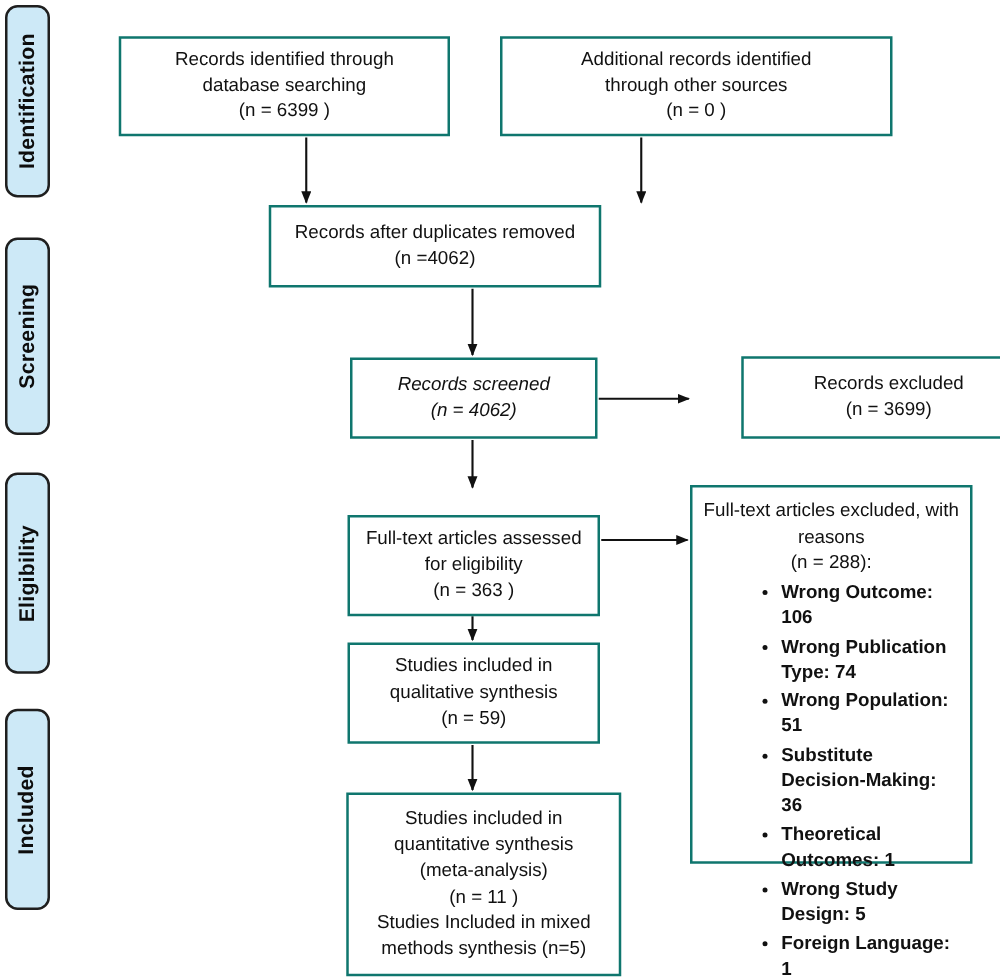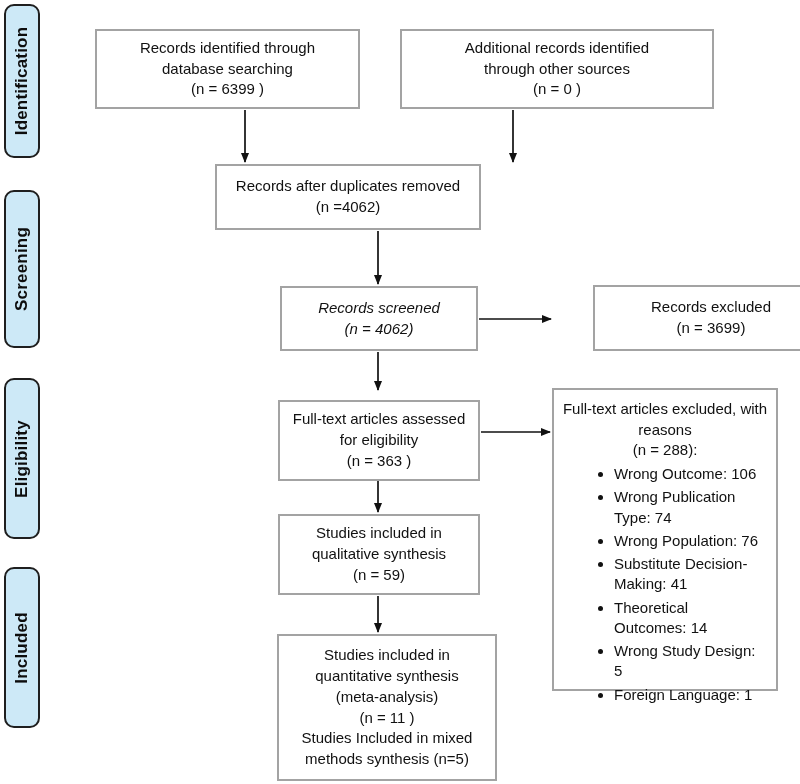--- a/index.html
+++ b/index.html
@@ -44,40 +44,40 @@
   }
   #stage-identification { left: 4px; top: 4px;   height: 154px; }
   #stage-screening      { left: 4px; top: 190px; height: 158px; }
   #stage-eligibility    { left: 4px; top: 378px; height: 161px; }
   #stage-included       { left: 4px; top: 567px; height: 161px; }
 
   
   .box {
     position: absolute;
     background: #ffffff;
-    border: 2px solid #a3a3a3;
+    border: 2px solid #0f766e;
     box-sizing: border-box;
     display: flex;
     align-items: center;
     justify-content: center;
     text-align: center;
     font-size: 15px;
     line-height: 1.38;
   }
   .box-text {
     white-space: pre-line;
     width: 100%;
     padding: 2px 4px;
   }
   #box-identified   { left: 95px;  top: 29px;  width: 265px; height: 80px; }
   #box-additional   { left: 400px; top: 29px;  width: 314px; height: 80px; }
   #box-duplicates   { left: 215px; top: 164px; width: 266px; height: 66px; }
   #box-screened     { left: 280px; top: 286px; width: 198px; height: 65px; font-style: italic; }
   #box-excluded     { left: 553px; top: 285px; width: 236px; height: 66px; margin-left: 40px; }
-  #box-fulltext     { left: 278px; top: 400px; width: 202px; height: 81px; }
+  #box-fulltext     { left: 278px; top: 412px; width: 202px; height: 81px; }
   #box-qualitative  { left: 278px; top: 514px; width: 202px; height: 81px; }
   #box-quantitative { left: 277px; top: 634px; width: 220px; height: 147px; }
 
   
   #box-reasons {
     left: 552px; top: 388px; width: 226px; height: 303px;
     align-items: flex-start;
     justify-content: flex-start;
   }
   .reasons-inner {
@@ -92,21 +92,22 @@
     line-height: 1.38;
   }
   .reasons-list {
     margin: 3px 0 0 0;
     padding: 0 12px 0 56px;
     text-align: left;
     font-size: 15px;
     line-height: 1.35;
   }
   .reasons-list li {
-    margin: 0 0 3px 0;
+    margin: 0 0 3px 11px;
+    font-weight: bold;
   }
 </style>
 </head>
 <body>
 
 <div class="canvas">
 
   <svg class="arrows" viewBox="0 0 800 784">
     <defs>
       <marker id="ah" markerWidth="11" markerHeight="9" refX="9" refY="4" orient="auto" markerUnits="userSpaceOnUse">
@@ -172,23 +173,23 @@
   </div>
 
   <div class="box" id="box-reasons">
     <div class="reasons-inner">
       <div class="reasons-heading">Full-text articles excluded, with
 reasons
 (n = 288):</div>
       <ul class="reasons-list">
         <li>Wrong Outcome: 106</li>
         <li>Wrong Publication Type: 74</li>
-        <li>Wrong Population: 76</li>
-        <li>Substitute Decision-Making: 41</li>
-        <li>Theoretical Outcomes: 14</li>
+        <li>Wrong Population: 51</li>
+        <li>Substitute Decision-Making: 36</li>
+        <li>Theoretical Outcomes: 1</li>
         <li>Wrong Study Design: 5</li>
         <li>Foreign Language: 1</li>
       </ul>
     </div>
   </div>
 
   <div class="box" id="box-qualitative">
     <div class="box-text">Studies included in
 qualitative synthesis
 (n = 59)</div>

